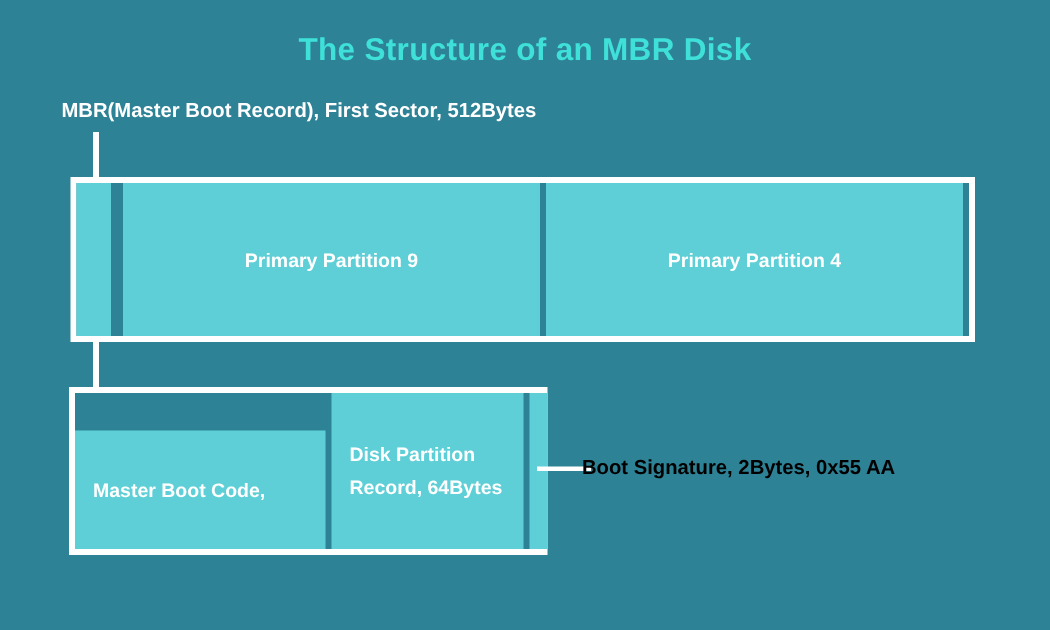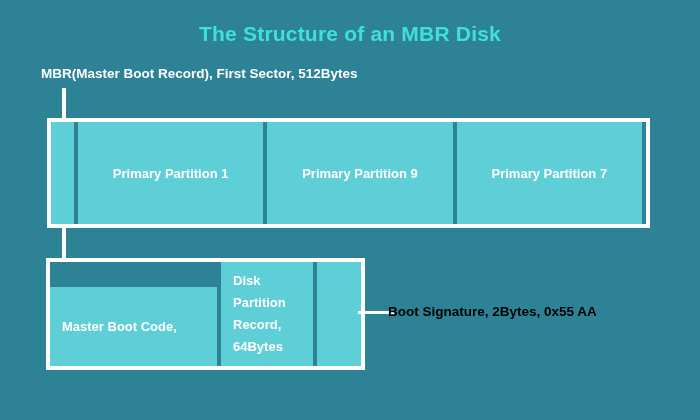--- a/index.html
+++ b/index.html
@@ -117,21 +117,21 @@
     justify-content: center;
     padding-left: 12px;
     line-height: 22px;
   }
   .mbr-bar .gap {
     width: 4px;
     background: transparent;
     flex: none;
   }
   .cell-bootcode { width: 167px; flex: none; margin-top: 25px; }
-  .cell-parttable { width: 92px; flex: none; }
+  .cell-parttable { width: 128px; flex: none; }
   .cell-signature { flex: 1 1 0; padding-left: 0; }
 
   
   .callout-line {
     position: absolute;
     left: 358px;
     top: 311px;
     width: 36px;
     height: 3px;
     background: #ffffff;
@@ -154,25 +154,24 @@
 
   <div class="title">The Structure of an MBR Disk</div>
 
   <div class="mbr-caption">MBR(Master Boot Record), First Sector, 512Bytes</div>
 
   <div class="connector-vertical"></div>
 
   <div class="disk-bar">
     <div class="cell cell-mbr"></div>
     <div class="gap"></div>
-    <div class="cell cell-part">Primary Partition 1</div>
     <div class="gap"></div>
     <div class="cell cell-part">Primary Partition 9</div>
     <div class="gap"></div>
-    <div class="cell cell-part">Primary Partition 7</div>
+    <div class="cell cell-part">Primary Partition 4</div>
     <div class="gap"></div>
   </div>
 
   <div class="mbr-bar">
     <div class="cell cell-bootcode">
       <span>Master Boot Code,</span>
     </div>
     <div class="gap"></div>
     <div class="cell cell-parttable">
       <span>Disk Partition</span>

